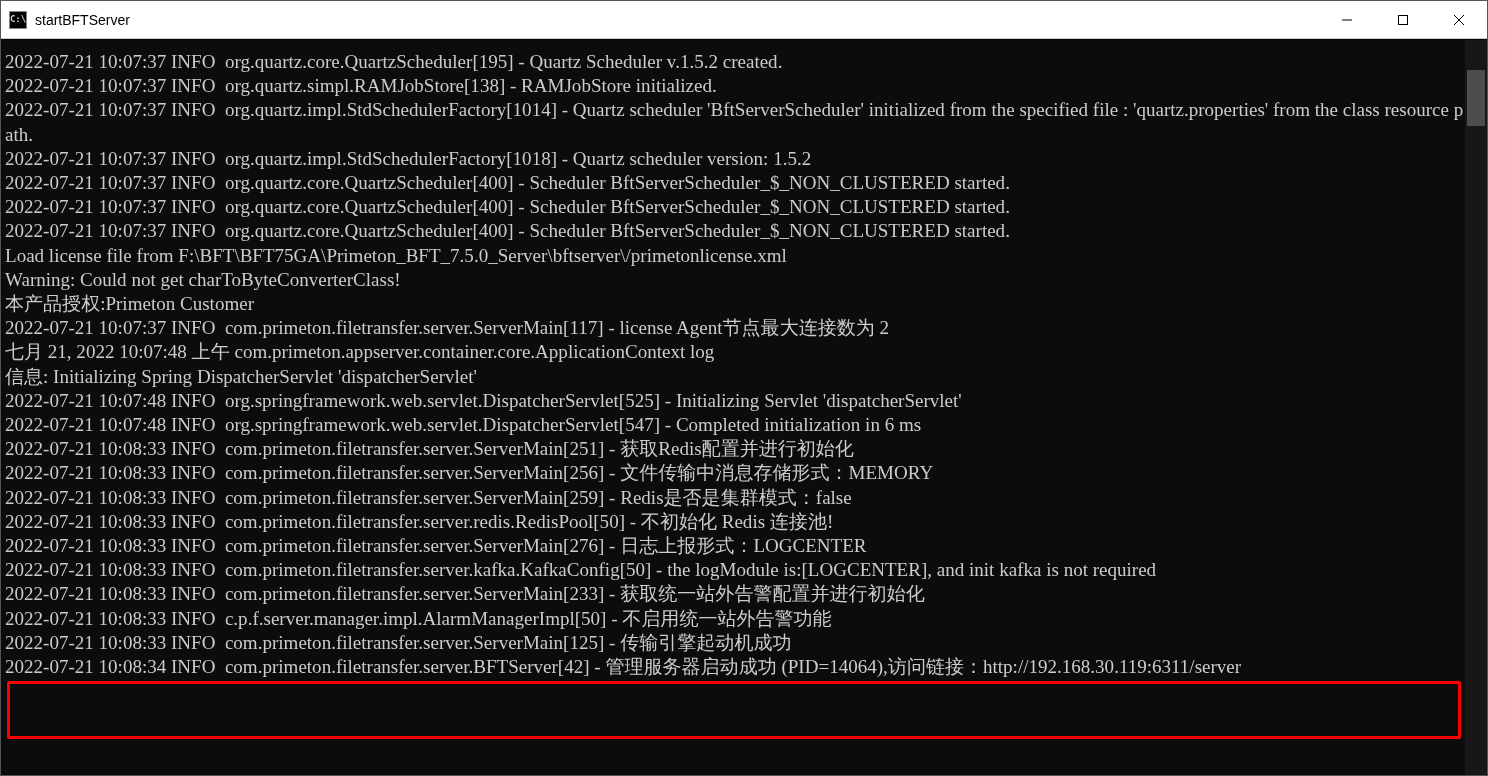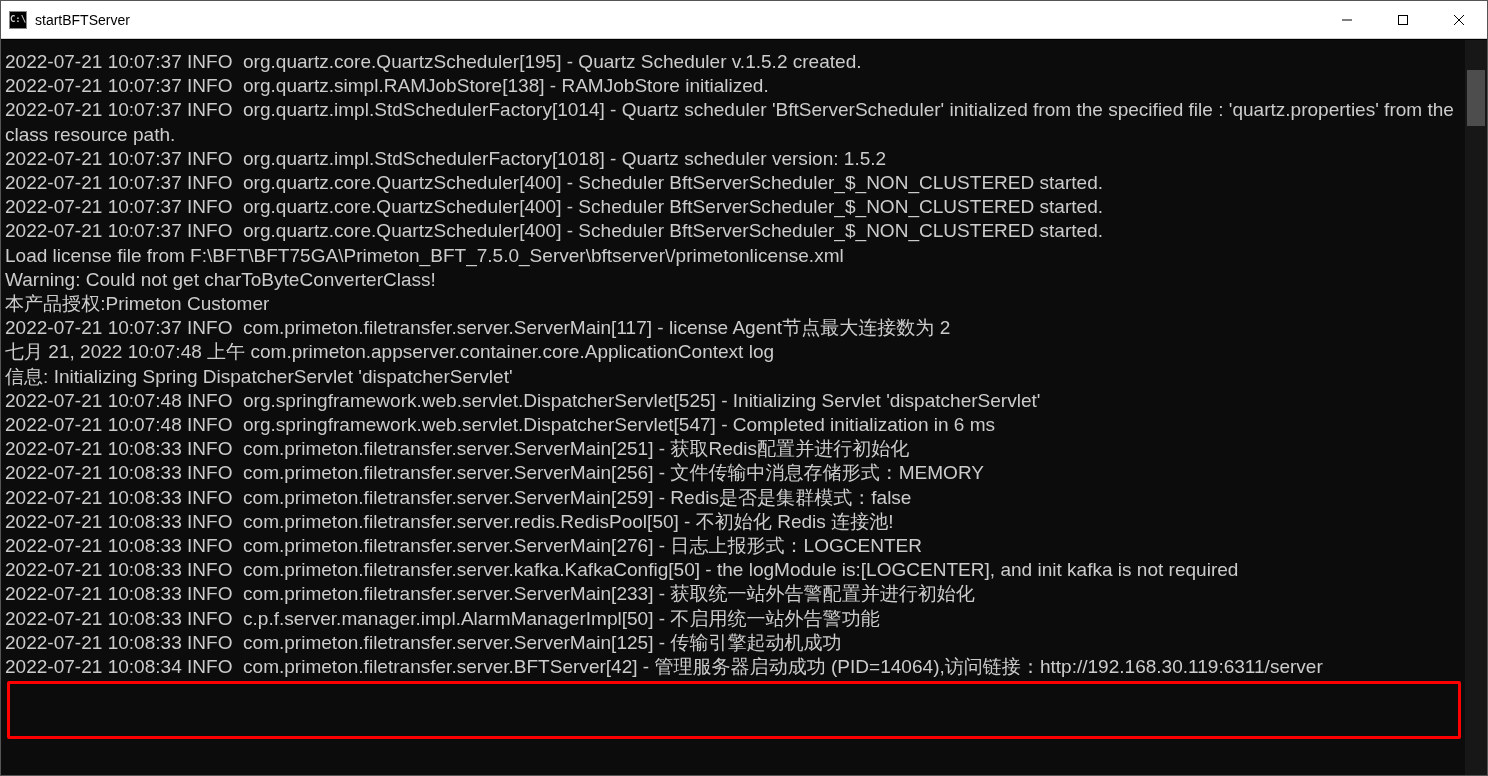--- a/index.html
+++ b/index.html
@@ -31,21 +31,21 @@
   .win-btn svg { width: 12px; height: 12px; stroke: currentColor; fill: none; stroke-width: 1; }
 
   .console-wrap {
     flex: 1 1 auto; position: relative; background: #0c0c0c;
     border-top: 1px solid #000; overflow: hidden;
   }
   .console {
     position: absolute; left: 0; top: 0; right: 22px; bottom: 0;
     padding: 10px 0 10px 4px;
     color: #cccccc;
-    font-family: Liberation Sans, sans-serif;
+    font-family: Liberation Serif, serif;
     font-size: 19.05px;
     line-height: 24.2px;
     white-space: pre-wrap;
     word-break: break-all;
     overflow: hidden;
   }
   .highlight-box {
     position: absolute;
     border: 3px solid #ff0000;
     pointer-events: none;

